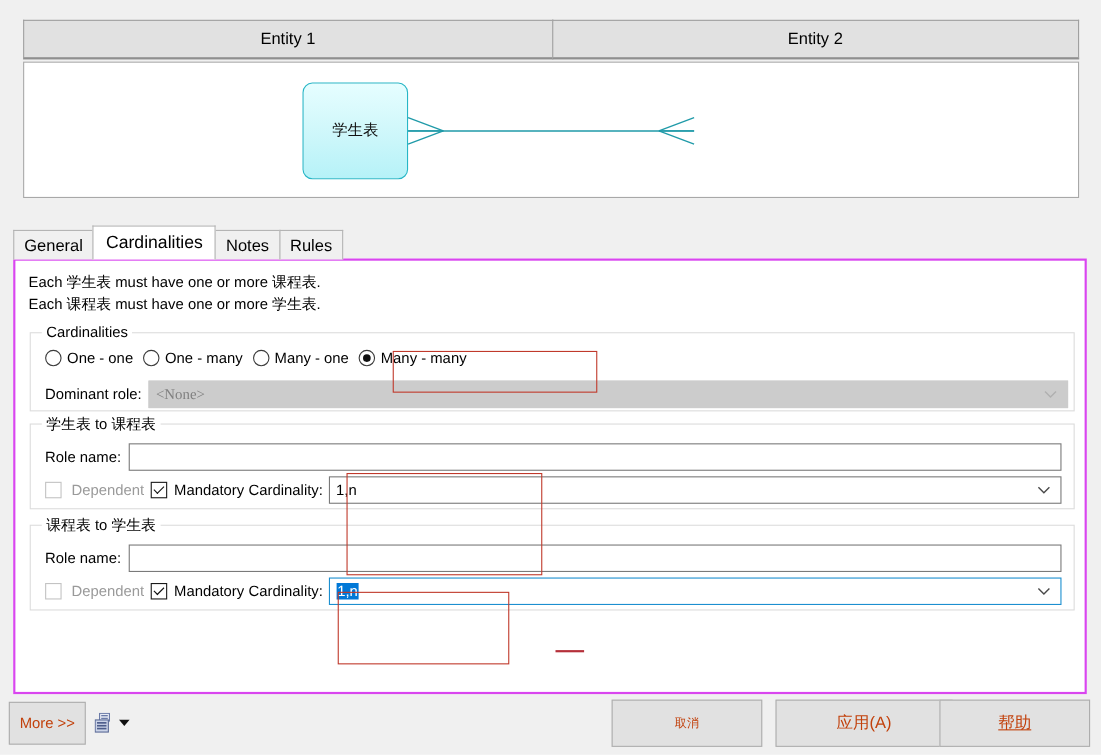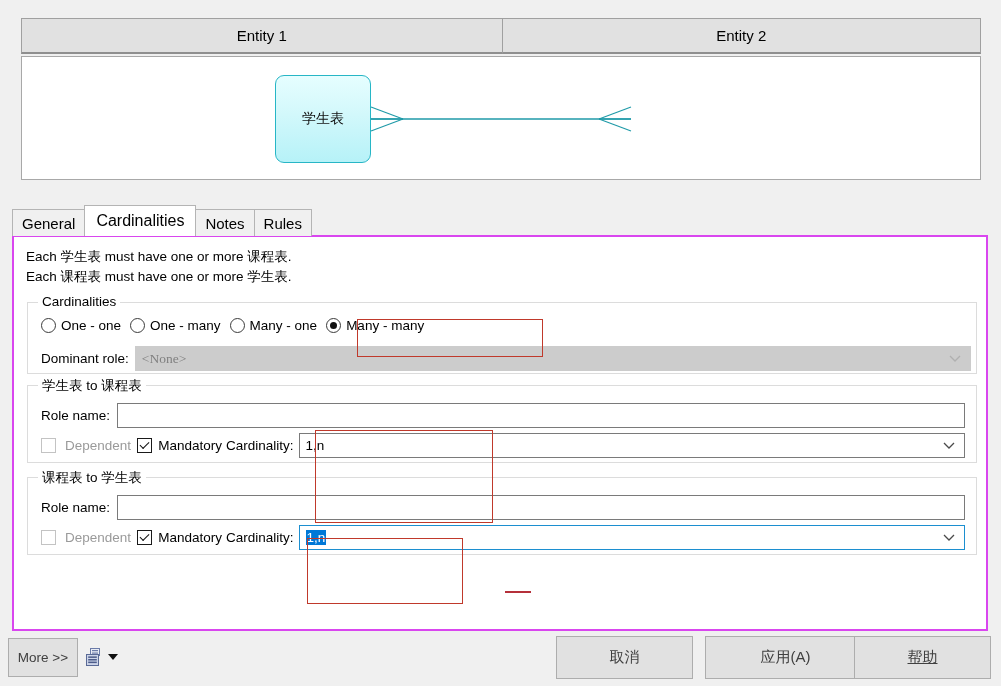--- a/index.html
+++ b/index.html
@@ -179,31 +179,31 @@
   }
 
   
   #bottom-bar{position:absolute;left:0;top:631px;width:1001px;height:55px;background:#f0f0f0;}
   .btn{
     position:absolute;
     background:#e1e1e1;
     border:1px solid #adadad;
     box-sizing:border-box;
     display:flex;align-items:center;justify-content:center;
-    font-size:14px;color:#404040;
+    font-size:14px;color:#c2410c;
   }
   #btn-more{left:8px;top:7px;width:70px;height:39px;font-size:13.5px;}
   #report-icon-wrap{
     position:absolute;left:86px;top:14px;width:38px;height:24px;
     display:flex;align-items:center;
   }
   #report-icon{width:18px;height:19px;flex:none;}
   #report-caret{margin-left:4px;}
   #btn-ok{left:408px;top:5px;width:135px;height:43px;border:2px solid #0078d7;background:#e1e1e1;font-size:15px;}
-  #btn-cancel{left:556px;top:5px;width:137px;height:43px;font-size:15px;}
+  #btn-cancel{left:556px;top:5px;width:137px;height:43px;font-size:11px;}
   #btn-apply{left:705px;top:5px;width:161px;height:43px;font-size:15px;}
   #btn-help{left:854px;top:5px;width:137px;height:43px;font-size:15px;text-decoration:underline;}
 </style>
 </head>
 <body>
 
 <div id="entity-header">
   <div class="entity-head-cell" id="entity-head-1">
     <span>Entity 1</span>
   </div>

